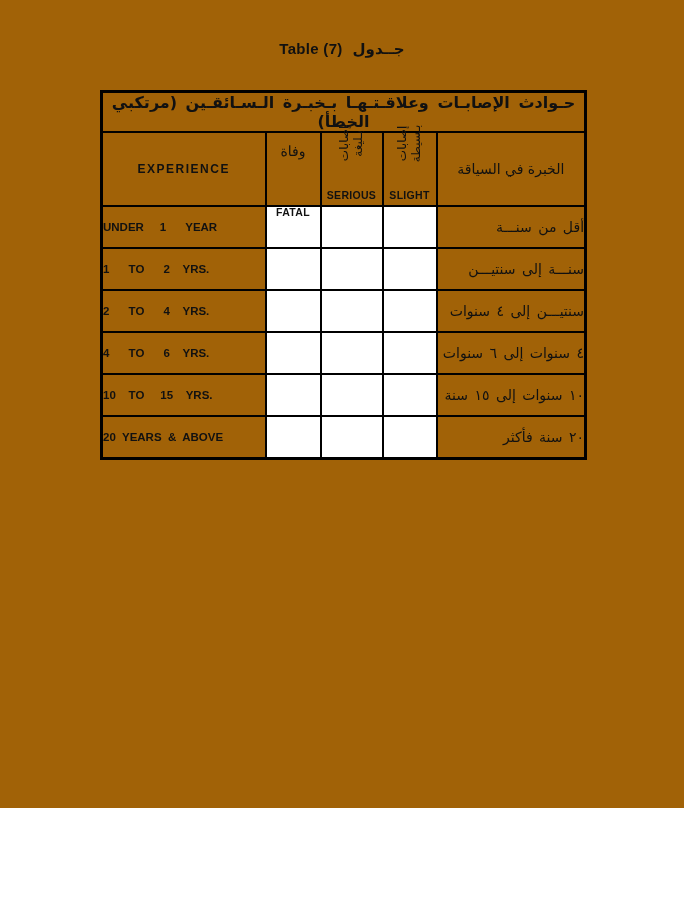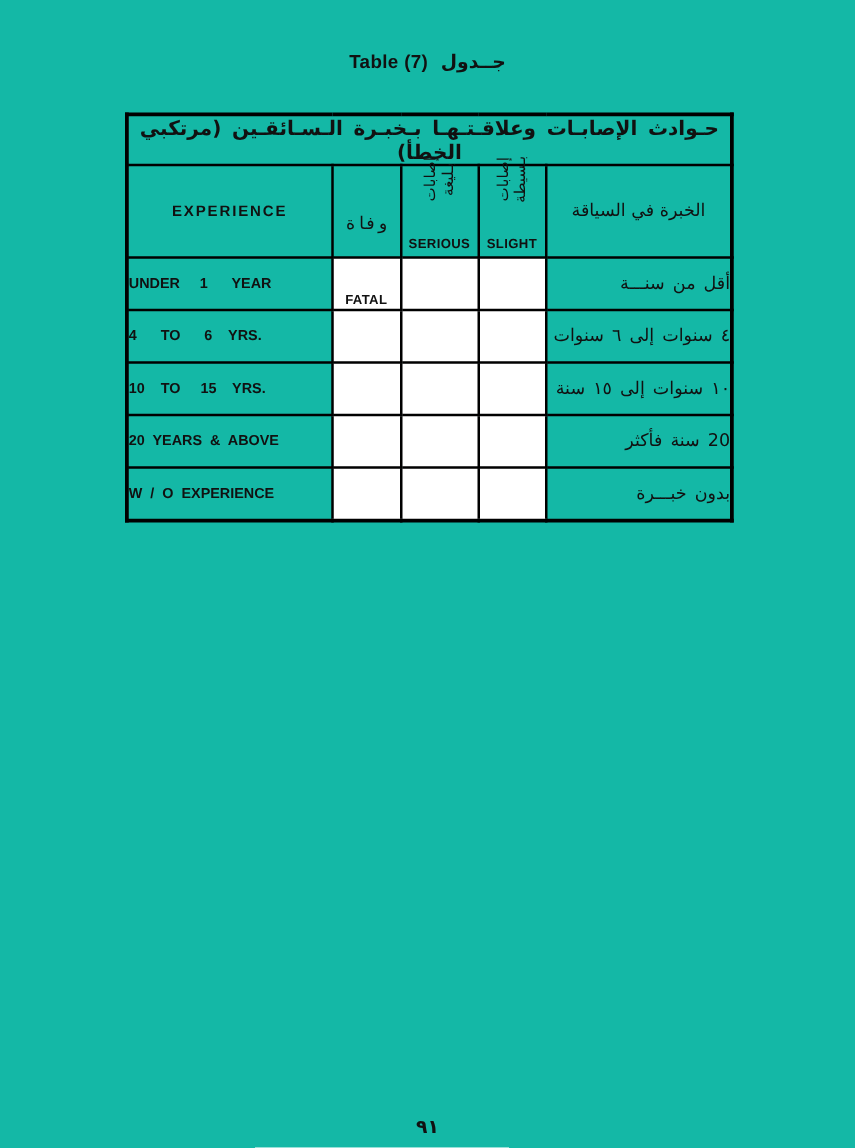--- a/index.html
+++ b/index.html
@@ -2,22 +2,22 @@
 <html><head>
 <meta charset="utf-8">
 <style>
   * { box-sizing: border-box; }
   html, body { margin: 0; padding: 0; background: #ffffff; }
   body { font-family: "Liberation Sans", sans-serif; color: #111; }
 
   .page {
     position: relative;
     width: 684px;
-    height: 918px;
-    background: #14b8a6;
+    height: 808px;
+    background: #a16207;
     overflow: hidden;
   }
 
   .doc-title {
     position: absolute;
     top: 40px;
     left: 0;
     width: 100%;
     text-align: center;
     font-weight: bold;
@@ -74,24 +74,23 @@
   }
   .stack {
     height: 70px;
     display: flex;
     flex-direction: column;
     align-items: center;
     justify-content: space-between;
     padding: 9px 0 5px 0;
   }
   .ar-word {
-    font-family: Liberation Mono, monospace;
+    font-family: Liberation Serif, serif;
     font-size: 14px;
     direction: rtl;
-    margin-top: 28px;
   }
   .ch-en {
     font-size: 10.5px;
     font-weight: bold;
     letter-spacing: 0.3px;
     margin-top: 46px;
   }
   .rotwrap {
     flex: 1;
     display: flex;
@@ -198,21 +197,35 @@
     </tr>
 
     <tr class="data-row">
       <td class="c-exp">UNDER     1      YEAR</td>
       <td class="c-num"></td>
       <td class="c-num"></td>
       <td class="c-num"></td>
       <td class="c-ar">أقل من سنـــة</td>
     </tr>
 
-
+    <tr class="data-row">
+      <td class="c-exp">1      TO      2    YRS.</td>
+      <td class="c-num"></td>
+      <td class="c-num"></td>
+      <td class="c-num"></td>
+      <td class="c-ar">سنـــة إلى سنتيـــن</td>
+    </tr>
+
+    <tr class="data-row">
+      <td class="c-exp">2      TO      4    YRS.</td>
+      <td class="c-num"></td>
+      <td class="c-num"></td>
+      <td class="c-num"></td>
+      <td class="c-ar">سنتيـــن إلى ٤ سنوات</td>
+    </tr>
 
     <tr class="data-row">
       <td class="c-exp">4      TO      6    YRS.</td>
       <td class="c-num"></td>
       <td class="c-num"></td>
       <td class="c-num"></td>
       <td class="c-ar">٤ سنوات إلى ٦ سنوات</td>
     </tr>
 
 
@@ -223,30 +236,23 @@
       <td class="c-num"></td>
       <td class="c-num"></td>
       <td class="c-ar">١٠ سنوات إلى ١٥ سنة</td>
     </tr>
 
     <tr class="data-row">
       <td class="c-exp">20  YEARS  &amp;  ABOVE</td>
       <td class="c-num"></td>
       <td class="c-num"></td>
       <td class="c-num"></td>
-      <td class="c-ar">20 سنة   فأكثر</td>
-    </tr>
-
-    <tr class="data-row">
-      <td class="c-exp">W  /  O  EXPERIENCE</td>
-      <td class="c-num"></td>
-      <td class="c-num"></td>
-      <td class="c-num"></td>
-      <td class="c-ar">بدون خبـــرة</td>
-    </tr>
+      <td class="c-ar">٢٠ سنة   فأكثر</td>
+    </tr>
+
 
 
   </tbody>
     </table>
 
   <div class="page-num">٩١</div>
 
 </div>
 
 </body></html>

